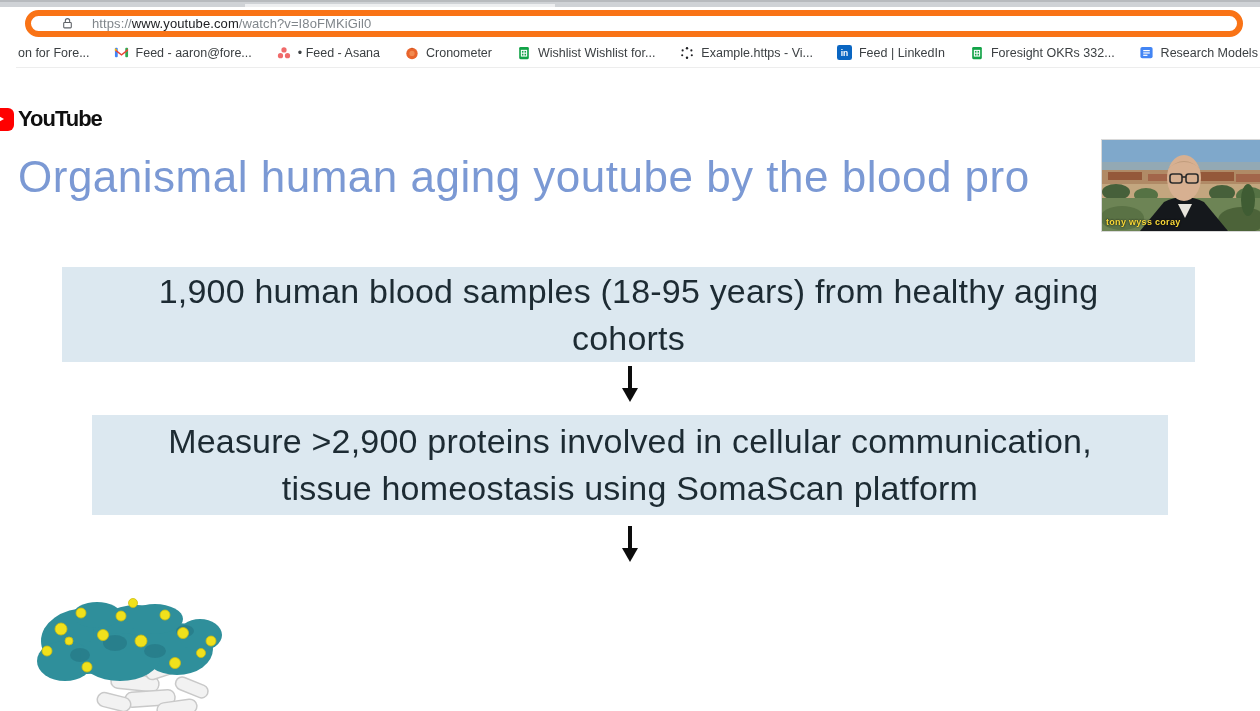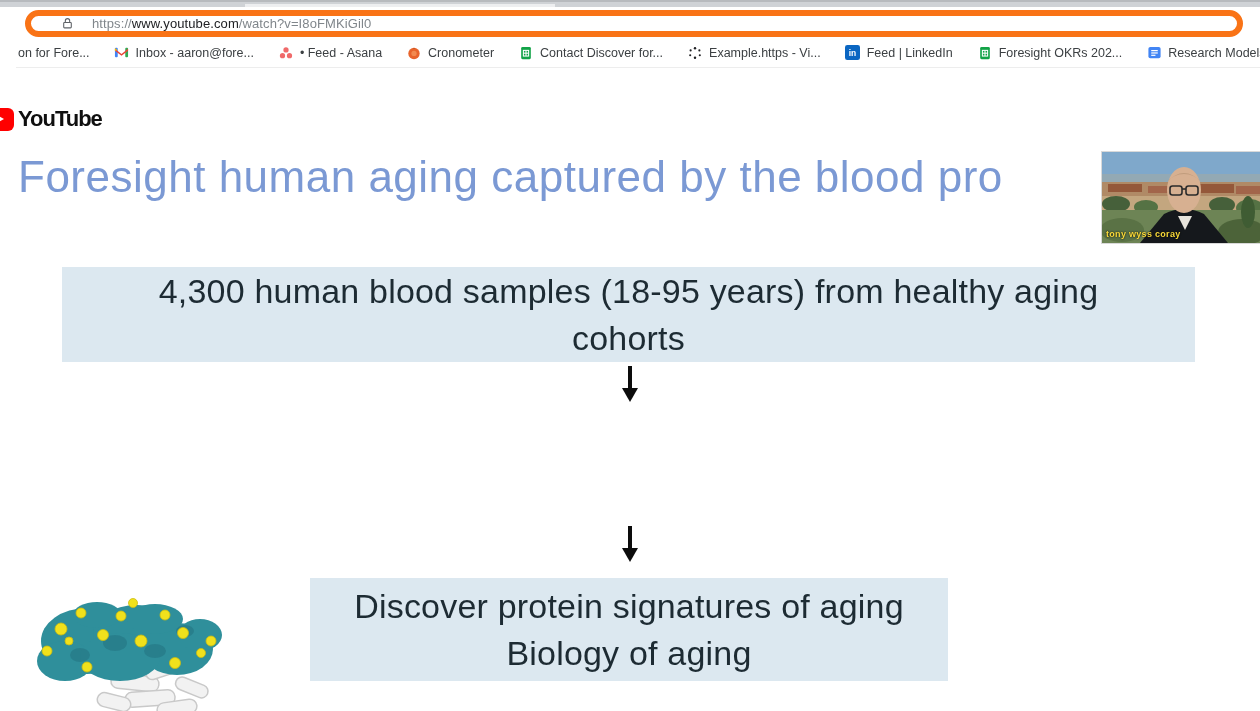--- a/index.html
+++ b/index.html
@@ -47,21 +47,21 @@
   .search-input::placeholder { color:#8b8b8b; }
   .search-btn { width:66px; background:#f8f8f8; border-left:1px solid #d3d3d3;
                 display:flex; align-items:center; justify-content:center; cursor:pointer; }
   .mic-btn { position:absolute; left:1139px; top:81px; width:40px; height:40px; border-radius:50%;
              background:#f9f9f9; display:flex; align-items:center; justify-content:center; cursor:pointer; }
 
   
   .video-area { position:absolute; top:132px; left:0; width:1260px; height:579px; background:#fff; }
   .slide-title { position:absolute; left:18px; top:20px; font-size:44px; font-weight:400;
                  color:#7b99d4; letter-spacing:0.5px; white-space:nowrap; }
-  .speaker { position:absolute; left:1102px; top:20px; width:158px; height:91px; overflow:hidden;
+  .speaker { position:absolute; left:1102px; top:8px; width:158px; height:91px; overflow:hidden;
              box-shadow:0 0 0 1px #d9d9d9; }
   .speaker svg { display:block; }
   .speaker-label { position:absolute; left:4px; bottom:4px; font-size:9px; font-weight:700;
                    color:#f8d838; letter-spacing:0.3px; text-shadow:0 0 2px #000; }
 
   .flow-box { position:absolute; background:#dce8f0; display:flex; align-items:center;
               justify-content:center; text-align:center; color:#1d2b33; font-size:34px;
               line-height:1.38; white-space:pre-line; letter-spacing:0.2px; }
   .box1 { left:62px;  top:135px; width:1133px; height:95px; }
   .box2 { left:92px;  top:283px; width:1076px; height:100px; }
@@ -97,21 +97,21 @@
   </div>
   <div class="bm">
     <span class="ic">
       <svg viewBox="0 0 16 16" width="15" height="15">
         <rect x="1" y="3" width="3" height="10" rx="1" fill="#4285f4"></rect>
         <rect x="12" y="3" width="3" height="10" rx="1" fill="#34a853"></rect>
         <path d="M1 4 L8 9.5 L15 4 L15 6 L8 11.5 L1 6 Z" fill="#ea4335"></path>
         <path d="M1 3.2 L3.5 5.2 L1 6.5 Z" fill="#fbbc04"></path>
       </svg>
     </span>
-    <span>Inbox - aaron@fore...</span>
+    <span>Feed - aaron@fore...</span>
   </div>
   <div class="bm">
     <span class="ic">
       <svg viewBox="0 0 16 16" width="14" height="14">
         <circle cx="8" cy="4.5" r="3" fill="#f06a6a"></circle>
           <circle cx="4" cy="11" r="3" fill="#f06a6a"></circle>
           <circle cx="12" cy="11" r="3" fill="#f06a6a"></circle>
       </svg>
     </span>
     <span>• Feed - Asana</span>
@@ -128,21 +128,21 @@
   </div>
   <div class="bm">
     <span class="ic">
       <svg viewBox="0 0 16 16" width="14" height="14">
         <rect x="2.5" y="1" width="11" height="14" rx="1.5" fill="#12a347"></rect>
         <rect x="5" y="5" width="6" height="6.5" fill="none" stroke="#fff" stroke-width="1.2"></rect>
         <line x1="5" y1="8.2" x2="11" y2="8.2" stroke="#fff" stroke-width="1.2"></line>
         <line x1="8" y1="5" x2="8" y2="11.5" stroke="#fff" stroke-width="1.2"></line>
       </svg>
     </span>
-    <span>Contact Discover for...</span>
+    <span>Wishlist Wishlist for...</span>
   </div>
   <div class="bm">
     <span class="ic">
       <svg viewBox="0 0 16 16" width="14" height="14" fill="#202124">
         <circle cx="8" cy="2.5" r="1.4"></circle>
           <circle cx="13" cy="5" r="1.2"></circle>
           <circle cx="13.5" cy="10.5" r="1.2"></circle>
         <circle cx="8" cy="13.5" r="1.4"></circle>
           <circle cx="2.5" cy="10.5" r="1.2"></circle>
           <circle cx="3" cy="5" r="1.2"></circle>
@@ -161,21 +161,21 @@
   </div>
   <div class="bm">
     <span class="ic">
       <svg viewBox="0 0 16 16" width="14" height="14">
         <rect x="2.5" y="1" width="11" height="14" rx="1.5" fill="#12a347"></rect>
         <rect x="5" y="5" width="6" height="6.5" fill="none" stroke="#fff" stroke-width="1.2"></rect>
         <line x1="5" y1="8.2" x2="11" y2="8.2" stroke="#fff" stroke-width="1.2"></line>
         <line x1="8" y1="5" x2="8" y2="11.5" stroke="#fff" stroke-width="1.2"></line>
       </svg>
     </span>
-    <span>Foresight OKRs 202...</span>
+    <span>Foresight OKRs 332...</span>
   </div>
   <div class="bm">
     <span class="ic">
       <svg viewBox="0 0 16 16" width="15" height="15">
         <rect x="1.5" y="2" width="13" height="12" rx="2" fill="#4285f4"></rect>
         <line x1="4.5" y1="6" x2="11.5" y2="6" stroke="#fff" stroke-width="1.3"></line>
         <line x1="4.5" y1="8.5" x2="11.5" y2="8.5" stroke="#fff" stroke-width="1.3"></line>
         <line x1="4.5" y1="11" x2="9" y2="11" stroke="#fff" stroke-width="1.3"></line>
       </svg>
     </span>
@@ -207,21 +207,21 @@
       <svg viewBox="0 0 24 24" width="22" height="22" fill="#0f0f0f">
         <path d="M12 14a3 3 0 0 0 3-3V5a3 3 0 0 0-6 0v6a3 3 0 0 0 3 3z"></path>
         <path d="M17 11a5 5 0 0 1-10 0H5a7 7 0 0 0 6 6.92V21h2v-3.08A7 7 0 0 0 19 11h-2z"></path>
       </svg>
     </span>
   </div>
 </div>
 
 <div class="video-area">
 
-  <div class="slide-title">Foresight human aging captured by the blood pro</div>
+  <div class="slide-title">Organismal human aging youtube by the blood pro</div>
 
   <div class="speaker">
     <svg width="158" height="91" viewBox="0 0 158 91">
       <rect width="158" height="34" fill="#7fa8cb"></rect>
       <rect y="22" width="158" height="10" fill="#93a9b4"></rect>
       <rect y="30" width="158" height="18" fill="#b08a66"></rect>
       <rect x="6" y="32" width="34" height="8" fill="#94583a"></rect>
       <rect x="46" y="34" width="28" height="7" fill="#a2654a"></rect>
       <rect x="96" y="32" width="36" height="9" fill="#94583a"></rect>
       <rect x="134" y="34" width="24" height="8" fill="#a2654a"></rect>
@@ -240,43 +240,43 @@
       <ellipse cx="82" cy="38" rx="17" ry="23" fill="#d7b091"></ellipse>
       <path d="M65 30 Q82 12 99 30 Q92 22 82 22 Q72 22 65 30 Z" fill="#c09c7c"></path>
       <rect x="68" y="34" width="12" height="9" rx="2.5" fill="none" stroke="#2b2b2b" stroke-width="1.6"></rect>
       <rect x="84" y="34" width="12" height="9" rx="2.5" fill="none" stroke="#2b2b2b" stroke-width="1.6"></rect>
       <line x1="80" y1="37" x2="84" y2="37" stroke="#2b2b2b" stroke-width="1.6"></line>
     </svg>
     <div class="speaker-label">tony wyss coray</div>
   </div>
 
   <div class="flow-box box1">
-    <div>4,300 human blood samples (18-95 years) from healthy aging
+    <div>1,900 human blood samples (18-95 years) from healthy aging
 cohorts</div>
   </div>
 
   <div class="down-arrow arrow1">
     <svg width="18" height="40" viewBox="0 0 18 40">
       <rect x="7" y="2" width="4" height="24" fill="#0c0c0c"></rect>
       <polygon points="1,24 17,24 9,38" fill="#0c0c0c"></polygon>
     </svg>
   </div>
 
+  <div class="flow-box box2">
+    <div>Measure &gt;2,900 proteins involved in cellular communication,
+tissue homeostasis using SomaScan platform</div>
+  </div>
 
   <div class="down-arrow arrow2">
     <svg width="18" height="40" viewBox="0 0 18 40">
       <rect x="7" y="2" width="4" height="24" fill="#0c0c0c"></rect>
       <polygon points="1,24 17,24 9,38" fill="#0c0c0c"></polygon>
     </svg>
   </div>
 
-  <div class="flow-box box3">
-    <div>Discover protein signatures of aging
-Biology of aging</div>
-  </div>
 
   <div class="protein">
     <svg width="210" height="128" viewBox="0 0 210 128">
 
       <g fill="#f2f2f2" stroke="#c9c9c9" stroke-width="1.5">
         <rect x="86" y="92" width="48" height="15" rx="7" transform="rotate(6 110 99)"></rect>
         <rect x="120" y="80" width="36" height="13" rx="6.5" transform="rotate(-18 138 86)"></rect>
         <rect x="100" y="108" width="50" height="15" rx="7" transform="rotate(-4 125 115)"></rect>
         <rect x="150" y="98" width="34" height="13" rx="6.5" transform="rotate(22 167 104)"></rect>
         <rect x="72" y="112" width="34" height="14" rx="7" transform="rotate(14 89 119)"></rect>

